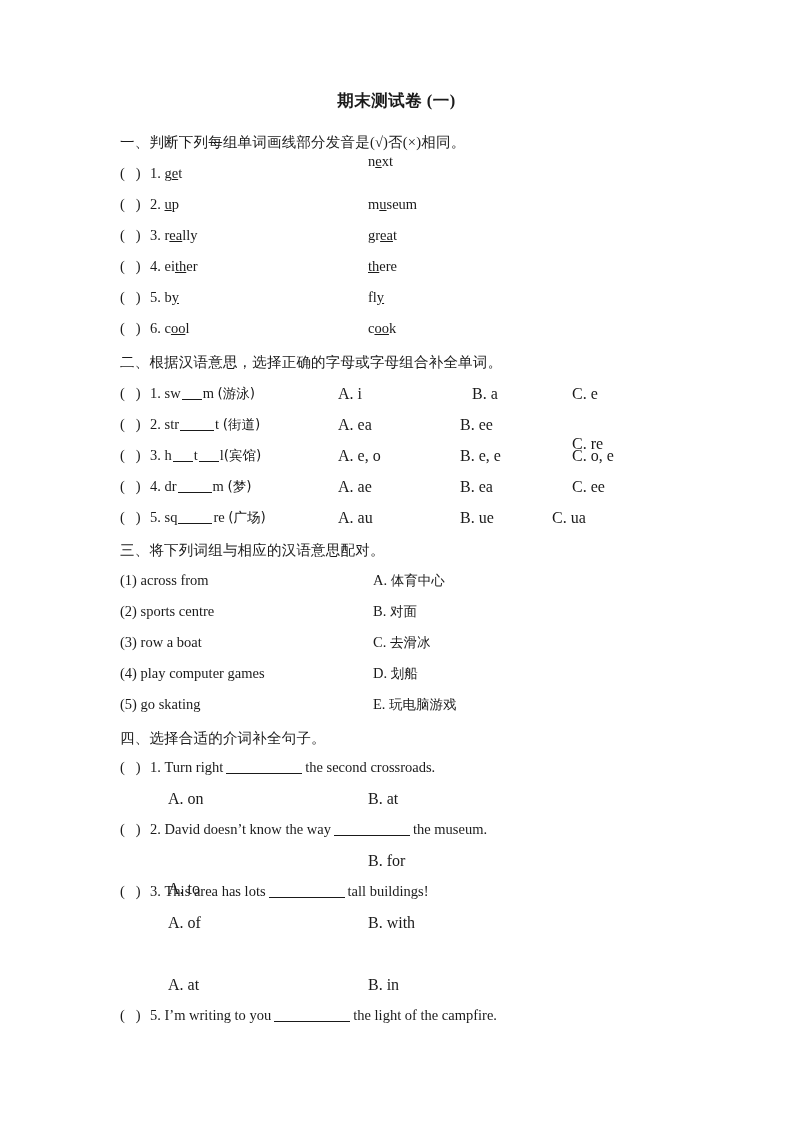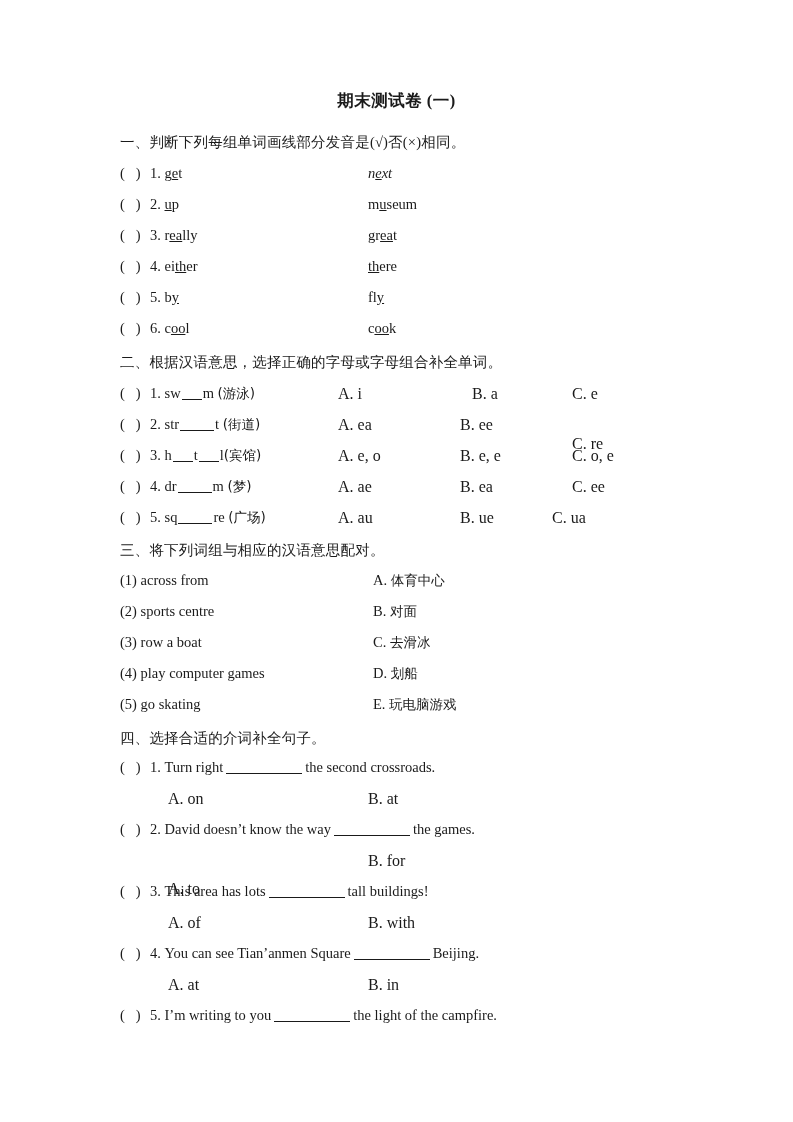--- a/index.html
+++ b/index.html
@@ -97,21 +97,21 @@
 
 <div class="page">
 
   <div class="doc-title">期末测试卷 (一)</div>
 
   <div class="sec-head" style="top:133px;">一、判断下列每组单词画线部分发音是(√)否(×)相同。</div>
 
   <div class="row" style="top:165px;">
     <span class="paren">(&nbsp;&nbsp;&nbsp;)</span><span class="num">1.</span>&nbsp;<span><span>g</span><u>e</u><span>t</span></span>
   </div>
-  <div class="col2" style="left:368px; top:165px;font-style:italic;"><span>n</span><u>e</u><span>xt</span></div>
+  <div class="col2" style="left:368px; top:153px;"><span>n</span><u>e</u><span>xt</span></div>
 
   <div class="row" style="top:196px;">
     <span class="paren">(&nbsp;&nbsp;&nbsp;)</span><span class="num">2.</span>&nbsp;<span><span></span><u>u</u><span>p</span></span>
   </div>
   <div class="col2" style="left:368px; top:196px;"><span>m</span><u>u</u><span>seum</span></div>
 
   <div class="row" style="top:227px;">
     <span class="paren">(&nbsp;&nbsp;&nbsp;)</span><span class="num">3.</span>&nbsp;<span><span>r</span><u>ea</u><span>lly</span></span>
   </div>
   <div class="col2" style="left:368px; top:227px;"><span>gr</span><u>ea</u><span>t</span></div>
@@ -187,34 +187,31 @@
 
   <div class="sec-head" style="top:729px;">四、选择合适的介词补全句子。</div>
 
   <div class="row" style="top:759px;">
     <span class="paren">(&nbsp;&nbsp;&nbsp;)</span><span class="num">1.</span>&nbsp;<span>Turn right</span><span class="blank-l"></span><span>the second crossroads.</span>
   </div>
   <div class="col2 optlabel" style="left:168px; top:790px;">A. on</div>
   <div class="col2 optlabel" style="left:368px; top:790px;">B. at</div>
 
   <div class="row" style="top:821px;">
-    <span class="paren">(&nbsp;&nbsp;&nbsp;)</span><span class="num">2.</span>&nbsp;<span>David doesn’t know the way</span><span class="blank-l"></span><span>the games.</span>
+    <span class="paren">(&nbsp;&nbsp;&nbsp;)</span><span class="num">2.</span>&nbsp;<span>David doesn’t know the way</span><span class="blank-l"></span><span>the museum.</span>
   </div>
   <div class="col2 optlabel" style="left:168px; top:880px;">A. to</div>
   <div class="col2 optlabel" style="left:368px; top:852px;">B. for</div>
 
   <div class="row" style="top:883px;">
     <span class="paren">(&nbsp;&nbsp;&nbsp;)</span><span class="num">3.</span>&nbsp;<span>This area has lots</span><span class="blank-l"></span><span>tall buildings!</span>
   </div>
   <div class="col2 optlabel" style="left:168px; top:914px;">A. of</div>
   <div class="col2 optlabel" style="left:368px; top:914px;">B. with</div>
 
-  <div class="row" style="top:945px;">
-    <span class="paren">(&nbsp;&nbsp;&nbsp;)</span><span class="num">4.</span>&nbsp;<span>You can see Tian’anmen Square</span><span class="blank-l"></span><span>Beijing.</span>
-  </div>
   <div class="col2 optlabel" style="left:168px; top:976px;">A. at</div>
   <div class="col2 optlabel" style="left:368px; top:976px;">B. in</div>
 
   <div class="row" style="top:1007px;">
     <span class="paren">(&nbsp;&nbsp;&nbsp;)</span><span class="num">5.</span>&nbsp;<span>I’m writing to you</span><span class="blank-l"></span><span>the light of the campfire.</span>
   </div>
 
 </div>
 
 </body></html>

